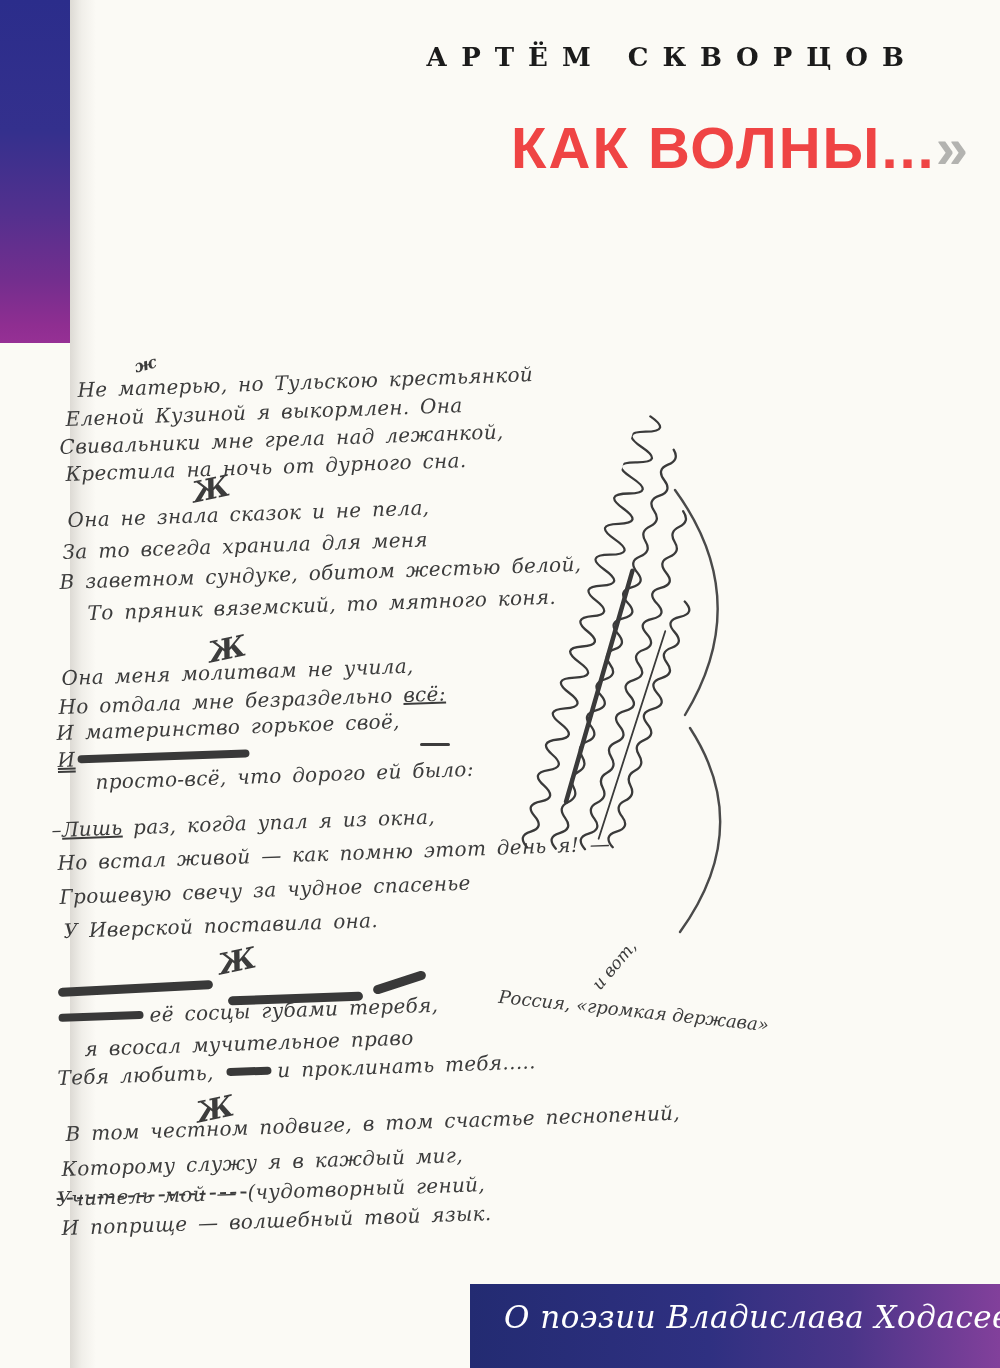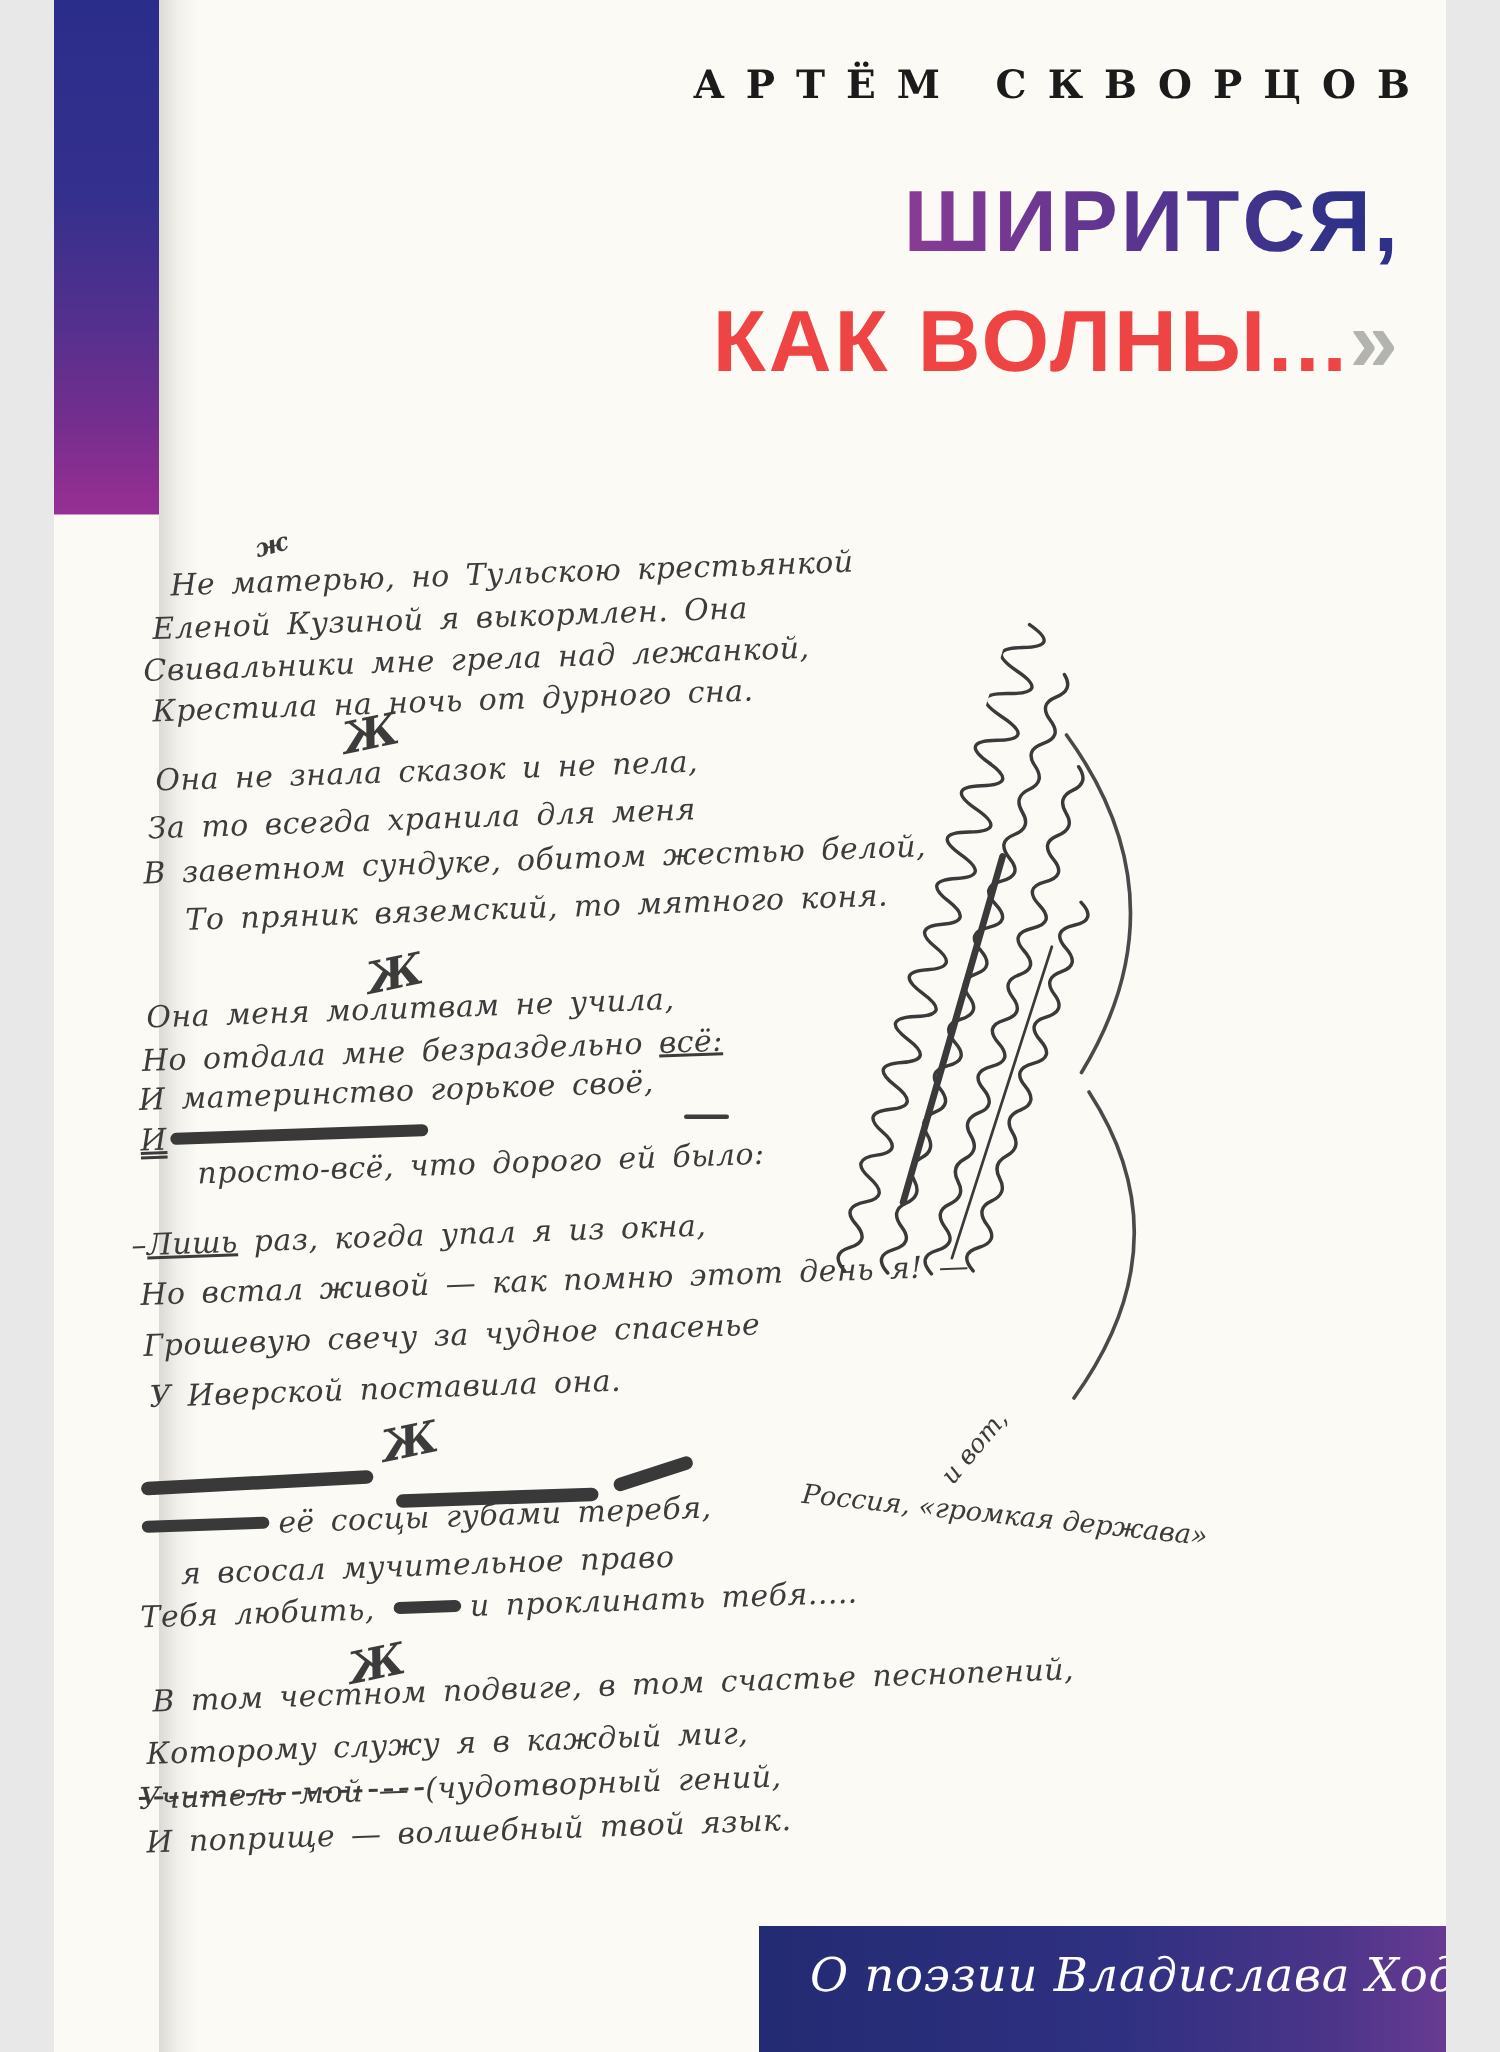--- a/index.html
+++ b/index.html
@@ -1,17 +1,17 @@
 <!DOCTYPE html>
 <html><head>
 <meta charset="utf-8">
 <style>
   html,body { margin:0; padding:0; background:#e8e8e8; }
   .cover {
-    position:relative; width:928px; height:1368px; margin:0 auto;
+    position:relative; width:1000px; height:1368px; margin:0 auto;
     background:#fbfaf5; overflow:hidden;
     font-family:"DejaVu Serif", serif;
   }
   
   .spine {
     position:absolute; left:0; top:0; width:70px; height:343px;
     background:linear-gradient(180deg,#2b2d8b 0%,#34308d 38%,#53308e 62%,#742e8e 82%,#8f2e91 95%,#963095 100%);
   }
   
   .crease {
@@ -74,21 +74,20 @@
 <body>
 
 <div class="cover">
 
   <div class="spine"></div>
   <div class="crease"></div>
 
   <div class="author">АРТЁМ СКВОРЦОВ</div>
 
   <div class="title">
-    <div><span class="l2grad">ШИРИТСЯ,</span></div>
     <div><span class="l3">КАК ВОЛНЫ...</span><span class="quote">»</span></div>
   </div>
 
   <div class="ms">
 
     <span class="imark" style="left:134px;top:354px;transform:rotate(-15deg);">ж</span>
 
     <div class="hw" style="left:78px;top:378px;">Не матерью, но Тульскою крестьянкой</div>
     <div class="hw" style="left:66px;top:407px;">Еленой Кузиной я выкормлен. Она</div>
     <div class="hw" style="left:60px;top:435px;">Свивальники мне грела над лежанкой,</div>

